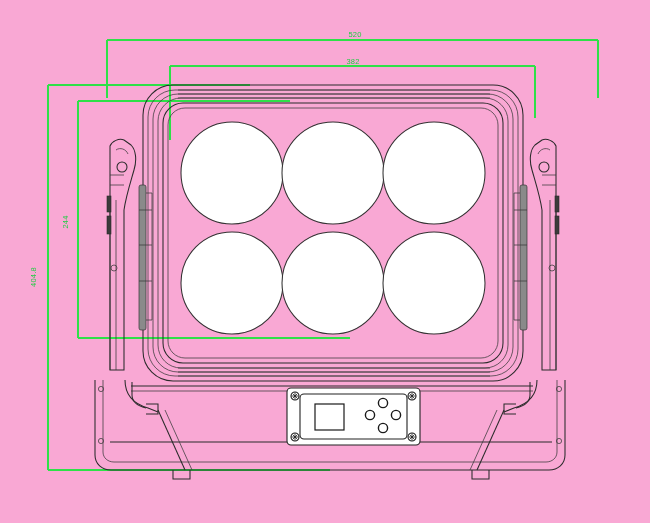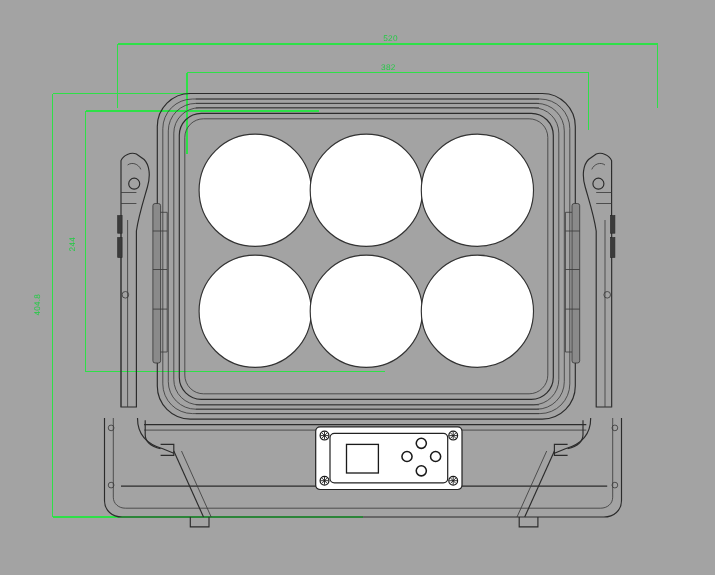--- a/index.html
+++ b/index.html
@@ -8,21 +8,21 @@
     padding: 0;
     background: #ffffff;
   }
   body {
     font-family: "Liberation Sans", sans-serif;
   }
   #drawing-canvas {
     position: relative;
     width: 650px;
     height: 523px;
-    background: #a3a3a3;
+    background: #f9a8d4;
     overflow: hidden;
   }
   #drawing-canvas svg {
     display: block;
     width: 650px;
     height: 523px;
   }
   .dim-text {
     font-family: "Liberation Sans", sans-serif;
     font-size: 7.5px;

